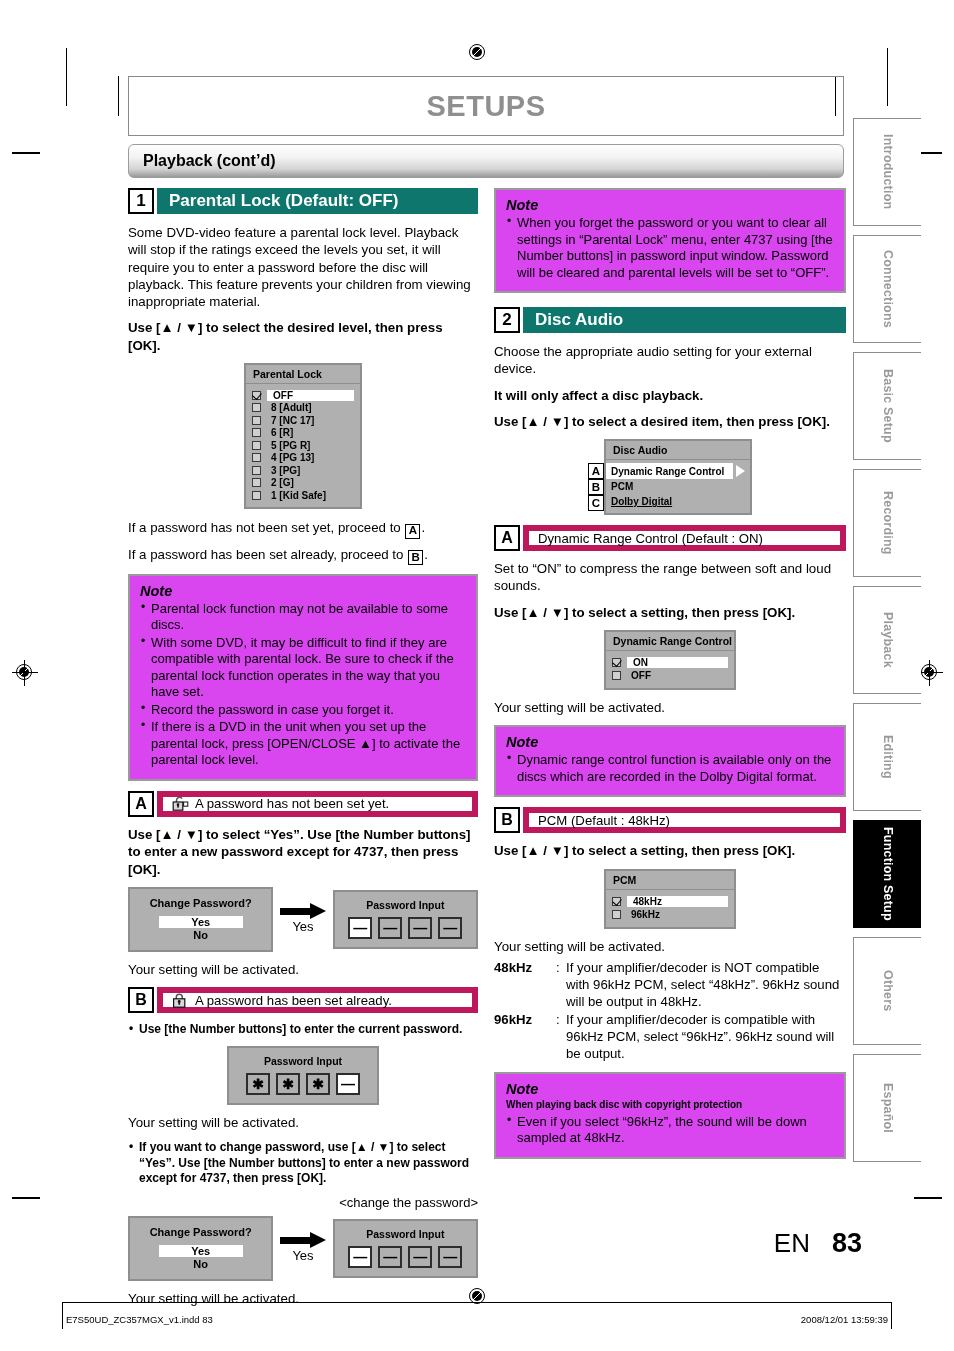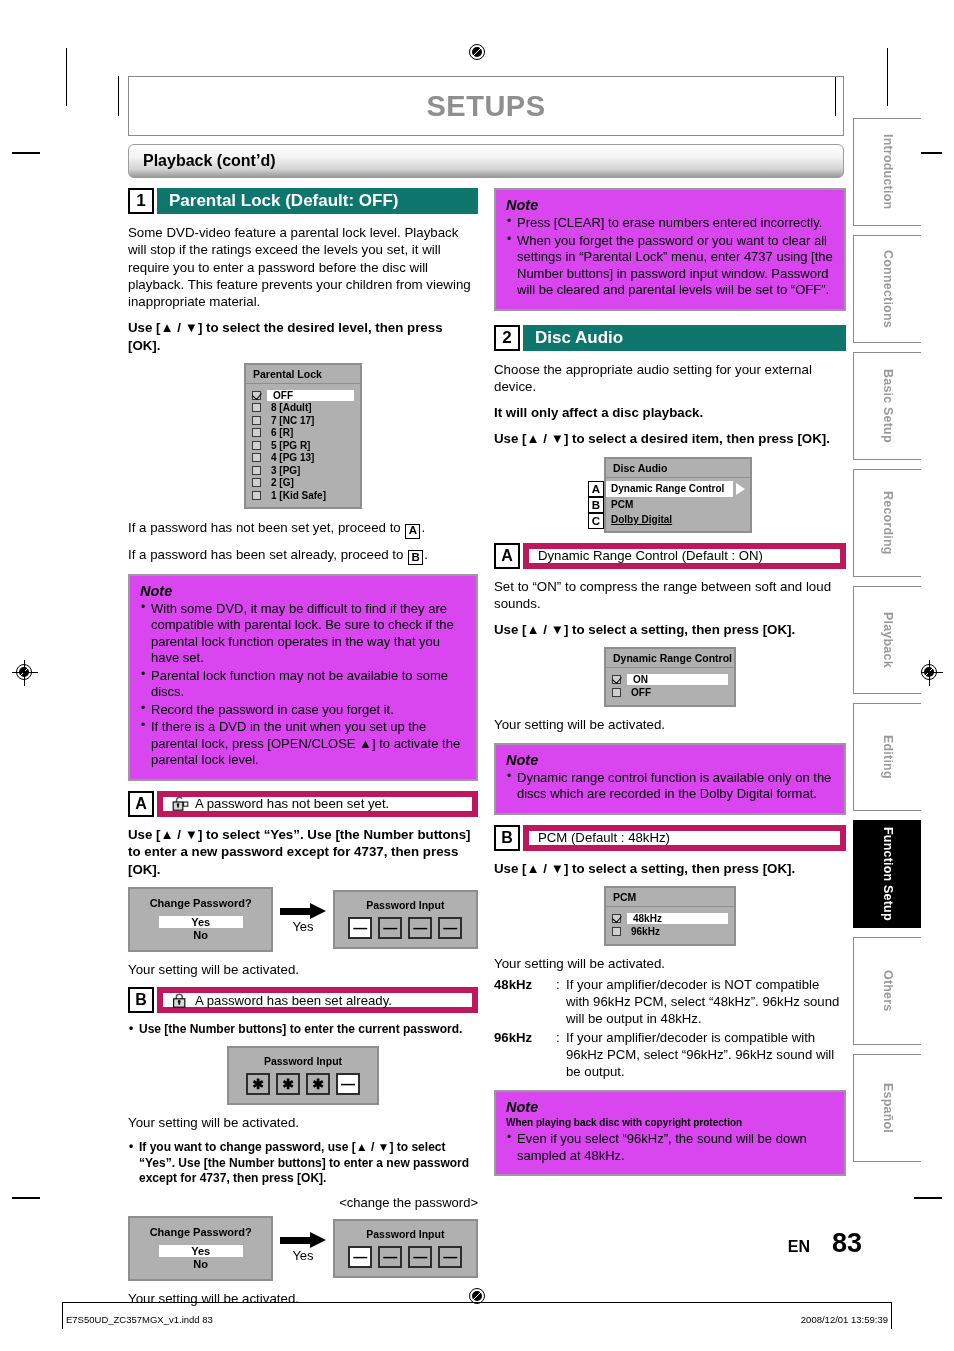--- a/index.html
+++ b/index.html
@@ -284,21 +284,21 @@
     letter-spacing: 0.2px;
   }
   .tab.active { background: #000; border-color: #000; }
   .tab.active span { color: #fff; }
 
   
   .page-num {
     position: absolute; right: 92px; bottom: 92px;
     display: flex; align-items: baseline; gap: 22px;
   }
-  .page-num .en { font-size: 16px; font-weight: bold; }
+  .page-num .en { font-size: 26px; font-weight: normal; }
   .page-num .no { font-size: 27px; font-weight: bold; }
 
   
   .footer-line {
     position: absolute; left: 62px; right: 62px; bottom: 48px;
     height: 1px; background: #000;
   }
   .footer-l {
     position: absolute; left: 66px; bottom: 26px;
     font-size: 9.5px;
@@ -405,22 +405,22 @@
       <p class="tight">
         <span>If a password has not been set yet, proceed to </span><span class="ref-box">A</span><span>.</span>
       </p>
       <p>
         <span>If a password has been set already, proceed to </span><span class="ref-box">B</span><span>.</span>
       </p>
 
       <div class="note">
         <div class="note-title">Note</div>
         <ul>
+          <li>Parental lock function may not be available to some discs.</li>
           <li>With some DVD, it may be difficult to find if they are compatible with parental lock. Be sure to check if the parental lock function operates in the way that you have set.</li>
-          <li>Parental lock function may not be available to some discs.</li>
           <li>Record the password in case you forget it.</li>
           <li>If there is a DVD in the unit when you set up the parental lock, press [OPEN/CLOSE ▲] to activate the parental lock level.</li>
         </ul>
       </div>
 
       <div class="letter-head">
         <div class="letter-chip">A</div>
         <div class="letter-bar">
           <svg class="lock-icon" viewBox="0 0 17 15">
             <path d="M4.5 6.2 V4.3 a3.1 3.1 0 0 1 5.6 -1.7" fill="none" stroke="#555" stroke-width="1.5"></path>
@@ -521,21 +521,20 @@
       </div>
 
       <p>Your setting will be activated.</p>
     </div>
 
     <div class="col-right">
 
       <div class="note" style="margin-top:0;">
         <div class="note-title">Note</div>
         <ul>
-          <li>Press [CLEAR] to erase numbers entered incorrectly.</li>
           <li>When you forget the password or you want to clear all settings in “Parental Lock” menu, enter 4737 using [the Number buttons] in password input window. Password will be cleared and parental levels will be set to “OFF”.</li>
         </ul>
       </div>
 
       <div class="step" style="margin-top:14px;">
         <div class="step-num">2</div>
         <div class="step-bar">Disc Audio</div>
       </div>
 
       <p>Choose the appropriate audio setting for your external device.</p>

